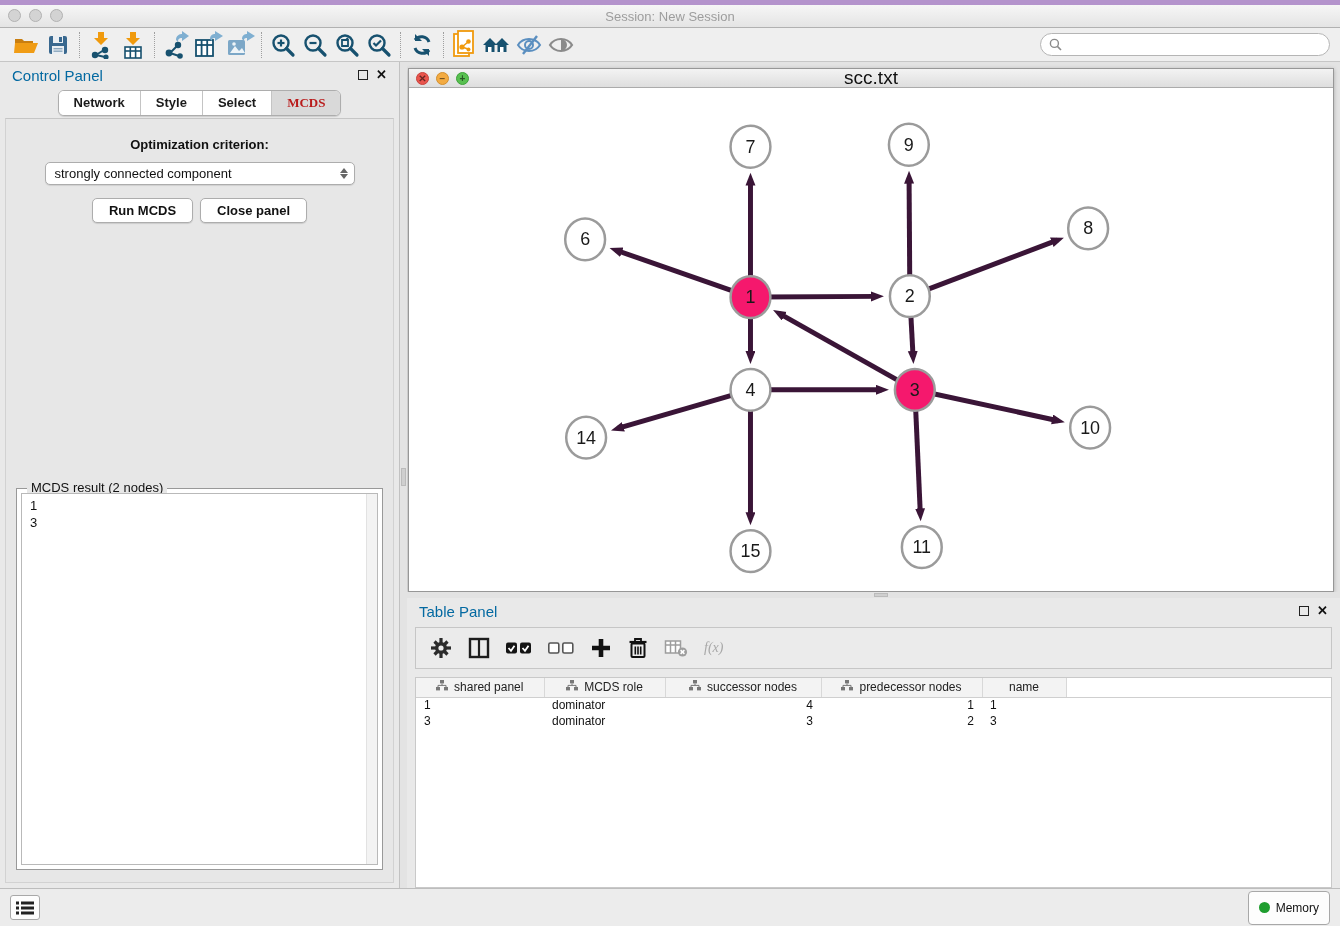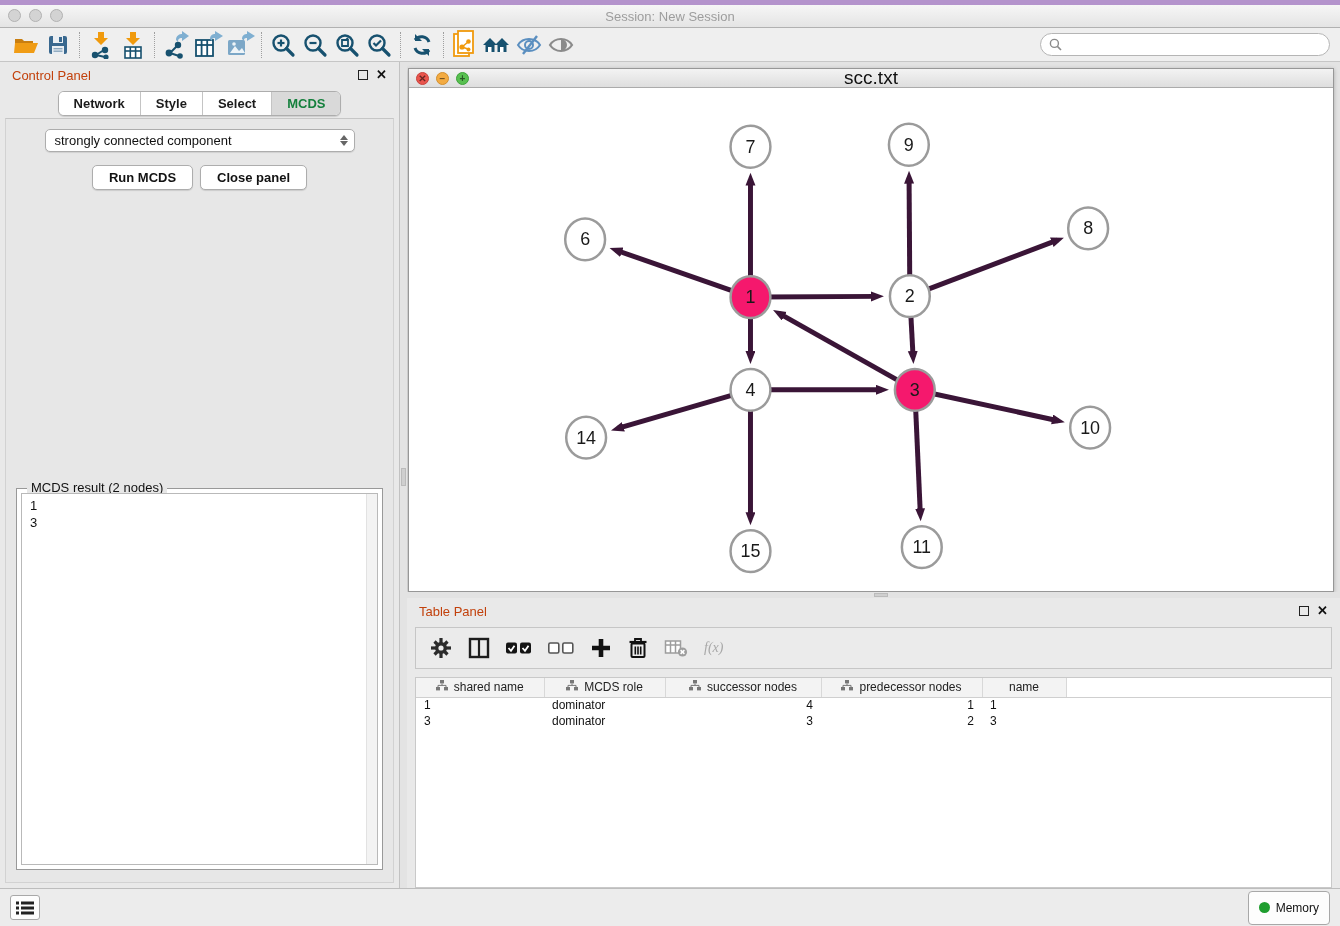--- a/index.html
+++ b/index.html
@@ -20,29 +20,29 @@
   .searchbox input{border:none;outline:none;flex:1;font-size:12px;background:transparent;}
 
   
   .main{flex:1;display:flex;min-height:0;}
   .control-panel{width:400px;background:#e9e9e9;display:flex;flex-direction:column;border-right:1px solid #c2c2c2;}
   .vdivider{width:7px;background:#e3e3e3;position:relative;}
   .vdivider .grip{position:absolute;top:406px;left:1px;width:5px;height:18px;background:#cfcfcf;border:1px solid #bbb;}
   .right-col{flex:1;display:flex;flex-direction:column;background:#e3e3e3;min-width:0;}
 
   .panel-header{height:26px;display:flex;align-items:center;padding:0 12px;gap:8px;}
-  .panel-header .ptitle{font-size:13px;color:#c2410c;flex:1;}
+  .panel-header .ptitle{font-size:15px;color:#0369a1;flex:1;}
   .float-btn{width:10px;height:10px;border:1.5px solid #222;}
   .close-btn{font-size:13px;font-weight:bold;color:#111;line-height:10px;}
 
   .seg-row{height:30px;display:flex;justify-content:center;align-items:center;}
   .segbar{display:flex;border:1px solid #adadad;border-radius:6px;overflow:hidden;background:#fff;box-shadow:0 1px 1px rgba(0,0,0,.12);}
   .seg{padding:4px 15px;font-size:13px;font-weight:bold;color:#1b1b1b;background:#fff;border-right:1px solid #c4c4c4;cursor:default;white-space:nowrap;}
   .seg:last-child{border-right:none;}
-  .seg.sel{background:#d9d9d9;color:#15803d;}
+  .seg.sel{background:#d9d9d9;color:#b91c1c;font-family:Liberation Serif, serif;}
 
   .cp-body{flex:1;margin:0 5px 5px 5px;background:#e7e7e7;border:1px solid #d2d2d2;border-top:1px solid #c6c6c6;display:flex;flex-direction:column;min-height:0;}
   .opt-label{text-align:center;font-size:13px;font-weight:bold;color:#111;margin-top:18px;}
   .combo{width:310px;height:23px;margin:10px auto 0;background:#fff;border:1px solid #adadad;border-radius:5px;display:flex;align-items:center;padding:0 6px 0 9px;box-shadow:0 1px 1px rgba(0,0,0,.1);}
   .combo .val{flex:1;font-size:13px;color:#111;}
   .combo .arrows{display:flex;flex-direction:column;gap:1px;align-items:center;}
   .combo .arrows i{width:0;height:0;border-left:4px solid transparent;border-right:4px solid transparent;}
   .combo .arrows .up{border-bottom:5px solid #666;}
   .combo .arrows .dn{border-top:5px solid #666;}
   .btn-row{display:flex;justify-content:center;gap:7px;margin-top:13px;}
@@ -267,20 +267,21 @@
       </div>
       <div class="seg-row">
         <div class="segbar" id="cp-tabs">
             <div class="seg">Network</div>
             <div class="seg">Style</div>
             <div class="seg">Select</div>
             <div class="seg sel">MCDS</div>
           </div>
       </div>
       <div class="cp-body">
+        <div class="opt-label">Optimization criterion:</div>
         <div class="combo">
           <div class="val">strongly connected component</div>
           <div class="arrows">
               <i class="up"></i>
               <i class="dn"></i>
             </div>
         </div>
         <div class="btn-row">
           <div class="pbtn">Run MCDS</div>
           <div class="pbtn">Close panel</div>
@@ -464,21 +465,21 @@
                   <th style="width: 128px;">
                     <div class="hcell">
                       <span><svg width="12" height="11" viewBox="0 0 12 11">
                           <g fill="#777">
                             <rect x="4" y="0" width="4" height="3.4"></rect>
                             <rect x="0" y="7" width="4" height="3.4"></rect>
                             <rect x="8" y="7" width="4" height="3.4"></rect>
                           </g>
                           <path d="M6,3.4 v2 M2,7 v-1.6 h8 v1.6" stroke="#777" stroke-width="1" fill="none"></path>
                         </svg></span>
-                      <span>shared name</span>
+                      <span>shared panel</span>
                     </div>
                   </th>
                   <th style="width: 121px;">
                     <div class="hcell">
                       <span><svg width="12" height="11" viewBox="0 0 12 11">
                           <g fill="#777">
                             <rect x="4" y="0" width="4" height="3.4"></rect>
                             <rect x="0" y="7" width="4" height="3.4"></rect>
                             <rect x="8" y="7" width="4" height="3.4"></rect>
                           </g>

